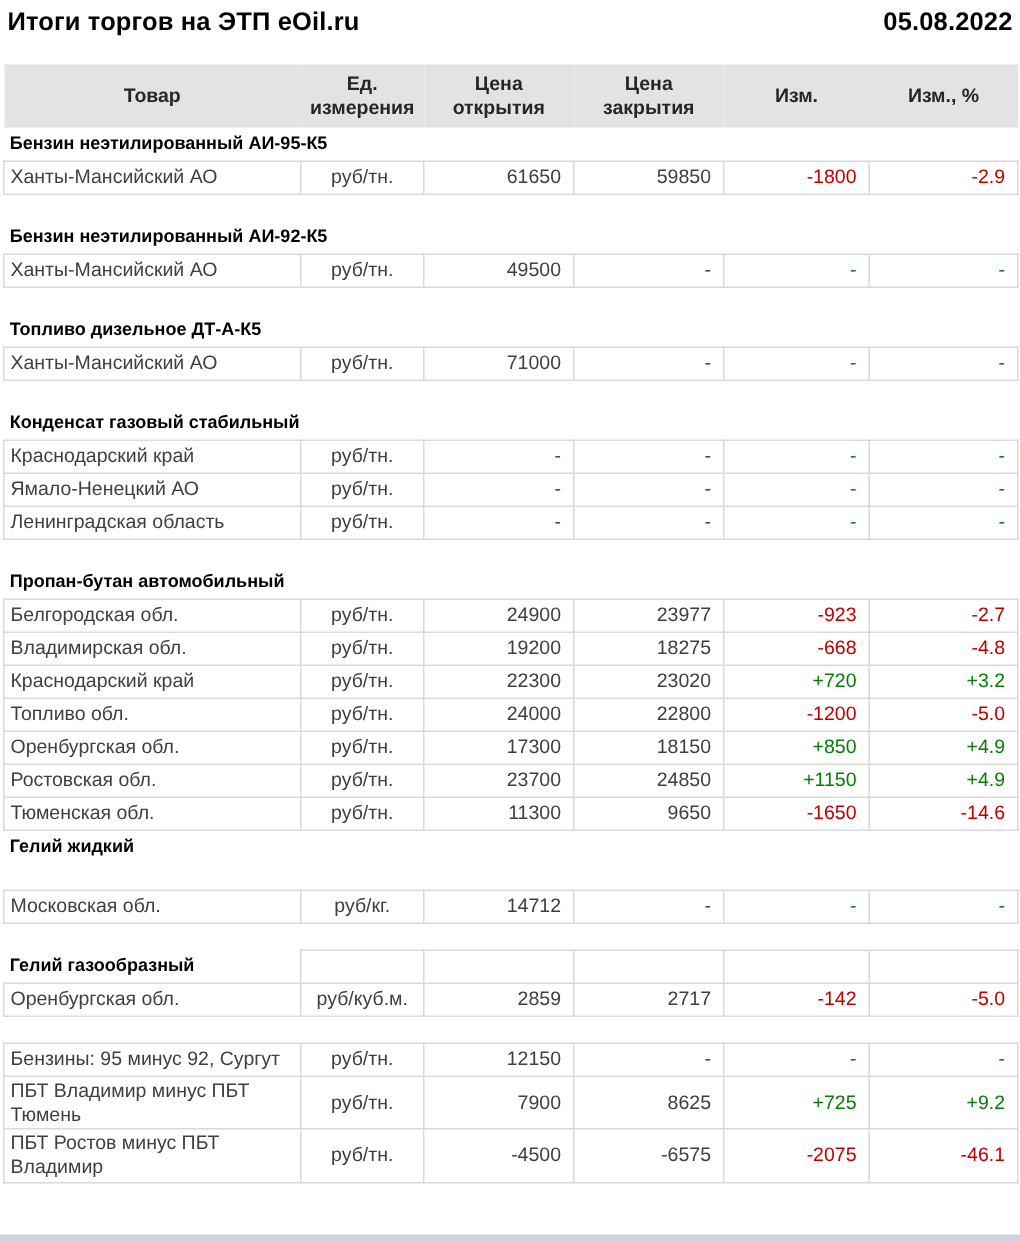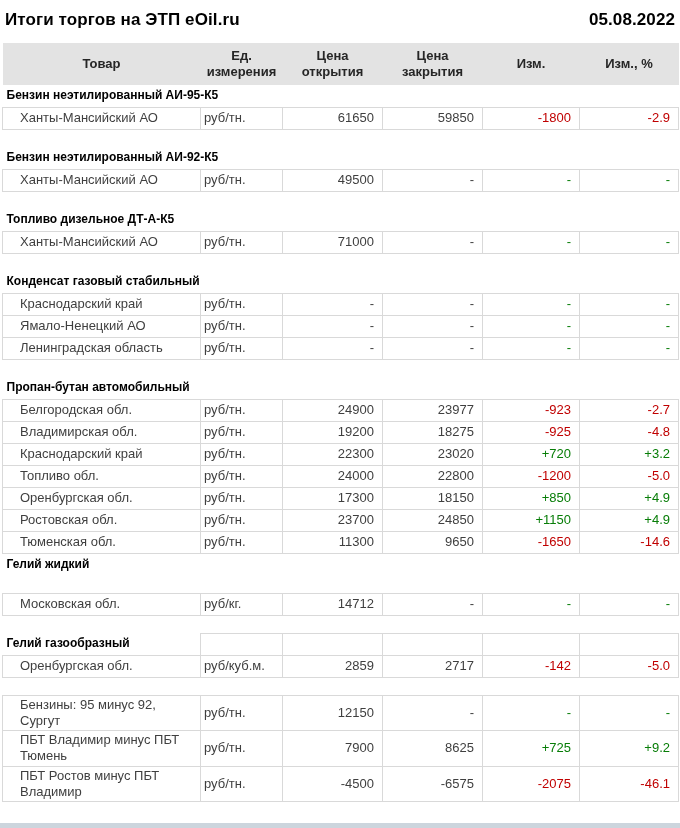--- a/index.html
+++ b/index.html
@@ -11,21 +11,21 @@
     --bottombar:#ccd5dd;
   }
   *{box-sizing:border-box;margin:0;padding:0;}
   html,body{background:#fff;}
   body{
     width:680px;height:828px;overflow:hidden;
     font-family:"Liberation Sans","DejaVu Sans",sans-serif;
     position:relative;
   }
   .title-bar{
-    height:30px;display:flex;align-items:flex-end;justify-content:space-between;
+    height:30px;display:flex;align-items:center;justify-content:space-between;
     padding:0 5px;
   }
   .title-bar .page-title,.title-bar .report-date{
     font-size:17px;font-weight:bold;color:#000;letter-spacing:0.1px;
   }
   .sheet{margin:13px 2px;}
   table{
     width:676px;border-collapse:collapse;table-layout:fixed;
   }
   col.c-product{width:198px;}
@@ -41,22 +41,22 @@
     height:42px;line-height:1.25;padding:2px 3px;
   }
   td{
     font-size:13px;color:var(--text);vertical-align:middle;
     line-height:1.25;
   }
   tr.data td{
     border:1px solid var(--border);
     height:22px;padding:1px 3px;
   }
-  tr.data td.cell-product{text-align:left;padding-left:17px;color:var(--text);}
-  tr.data td.cell-unit{}
+  tr.data td.cell-product{text-align:left;padding-left:4px;color:var(--text);}
+  tr.data td.cell-unit{text-align:center;}
   tr.data td.num,tr.data td.neg,tr.data td.pos{text-align:right;padding-right:8px;}
   td.neg{color:var(--negative);}
   td.pos{color:var(--positive);}
   tr.section td{
     font-size:12px;font-weight:bold;color:#000;
     height:22px;padding:2px 4px;text-align:left;
   }
   tr.section.bordered td:not(:first-child){
     border:1px solid var(--border);border-bottom:none;
   }
@@ -176,21 +176,21 @@
           <td class="num">24900</td>
           <td class="num">23977</td>
           <td class="neg">-923</td>
           <td class="neg">-2.7</td>
         </tr>
         <tr class="data">
           <td class="cell-product">Владимирская обл.</td>
           <td class="cell-unit">руб/тн.</td>
           <td class="num">19200</td>
           <td class="num">18275</td>
-          <td class="neg">-925</td>
+          <td class="neg">-668</td>
           <td class="neg">-4.8</td>
         </tr>
         <tr class="data">
           <td class="cell-product">Краснодарский край</td>
           <td class="cell-unit">руб/тн.</td>
           <td class="num">22300</td>
           <td class="num">23020</td>
           <td class="pos">+720</td>
           <td class="pos">+3.2</td>
         </tr>

